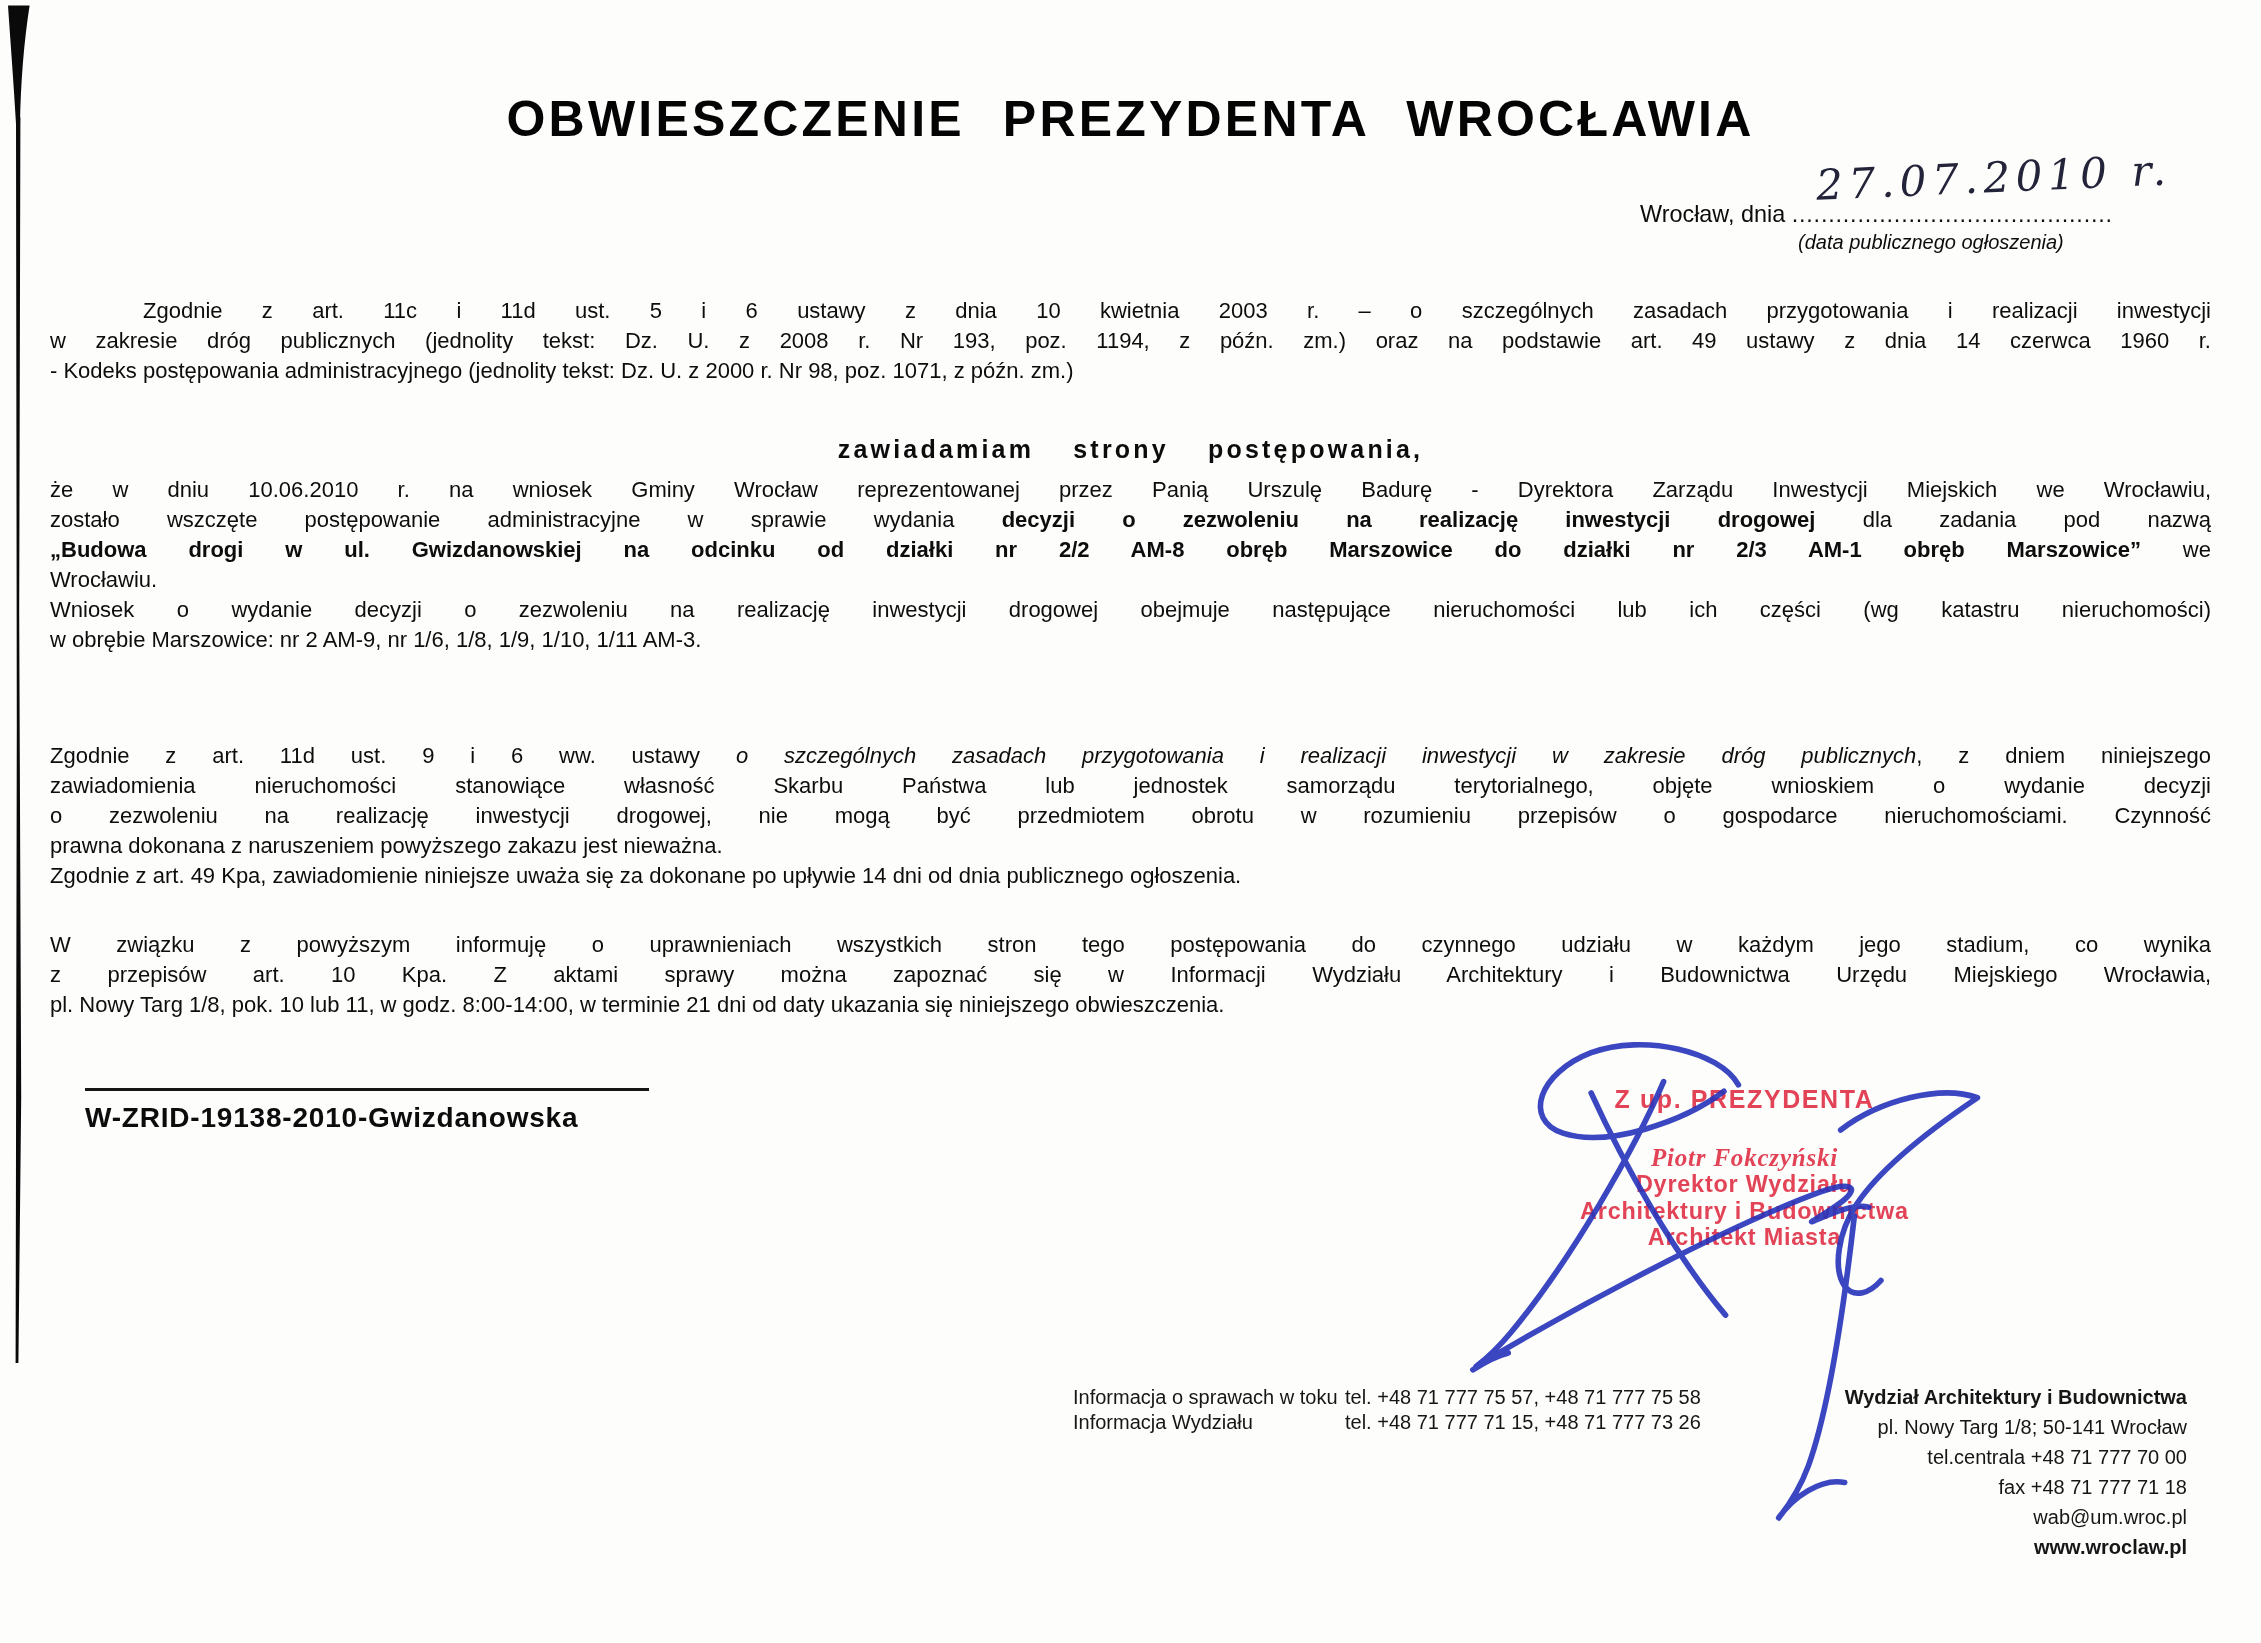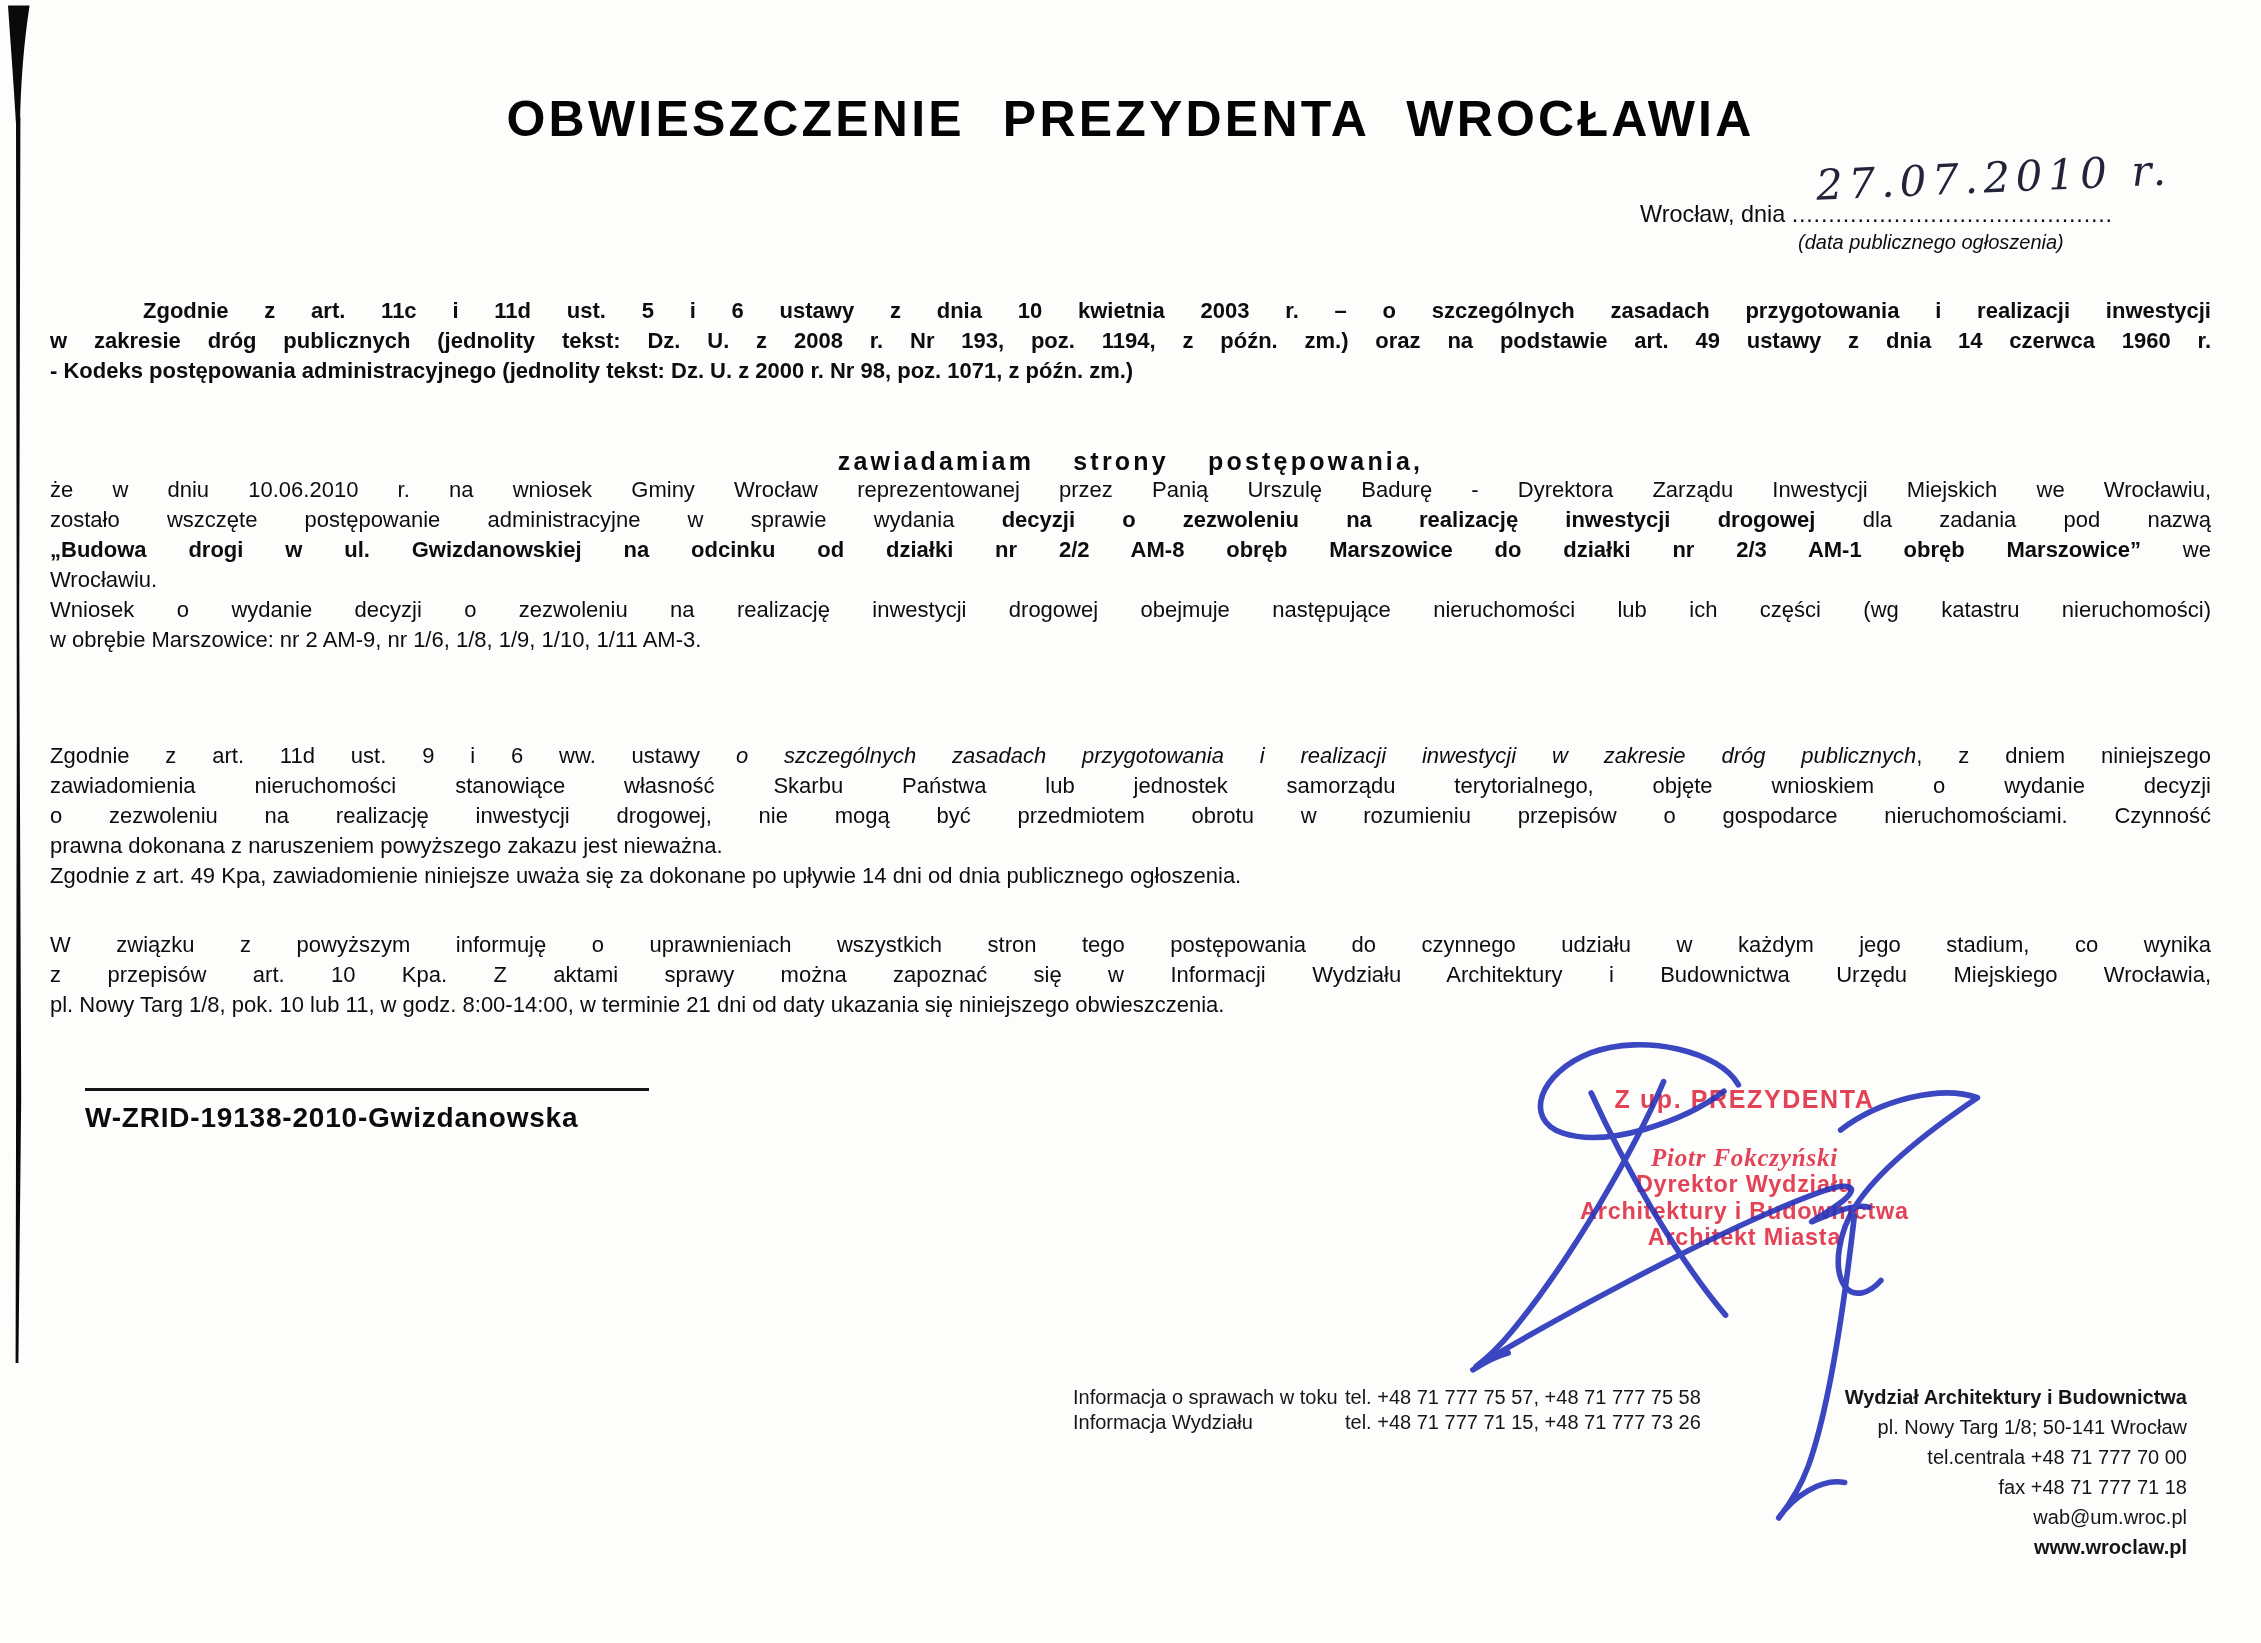--- a/index.html
+++ b/index.html
@@ -25,24 +25,24 @@
     font-family:"DejaVu Serif","Liberation Serif",serif;
     font-style:italic;font-size:42px;color:#23233a;
     transform:rotate(-2.5deg);letter-spacing:5.6px;white-space:nowrap;
   }
   .date-caption{margin-top:3.2px;margin-left:158px;font-style:italic;font-size:20px;}
   
   .body-block{position:absolute;left:50px;width:2161px;font-size:22px;color:#0d0d0d;}
   .line{height:30px;line-height:30px;white-space:nowrap;}
   .line.just{white-space:normal;text-align:justify;text-align-last:justify;}
   .line.indent{text-indent:93px;}
-  #p1{top:296px;font-weight:bold;}
+  #p1{top:296px;}
   #heading-line{
     position:absolute;left:0;top:435px;width:2261px;text-align:center;
-    font-weight:bold;font-size:25px;letter-spacing:3.2px;word-spacing:29px;margin-top:12px;
+    font-weight:bold;font-size:25px;letter-spacing:3.2px;word-spacing:29px;
   }
   #p2{top:475px;}
   #p3{top:741px;}
   #p4{top:930px;}
   
   .reference{
     position:absolute;left:85px;top:1088px;width:564px;
     border-top:3.2px solid #161616;padding-top:11.3px;
     font-weight:bold;font-size:28px;letter-spacing:0.8px;
   }

